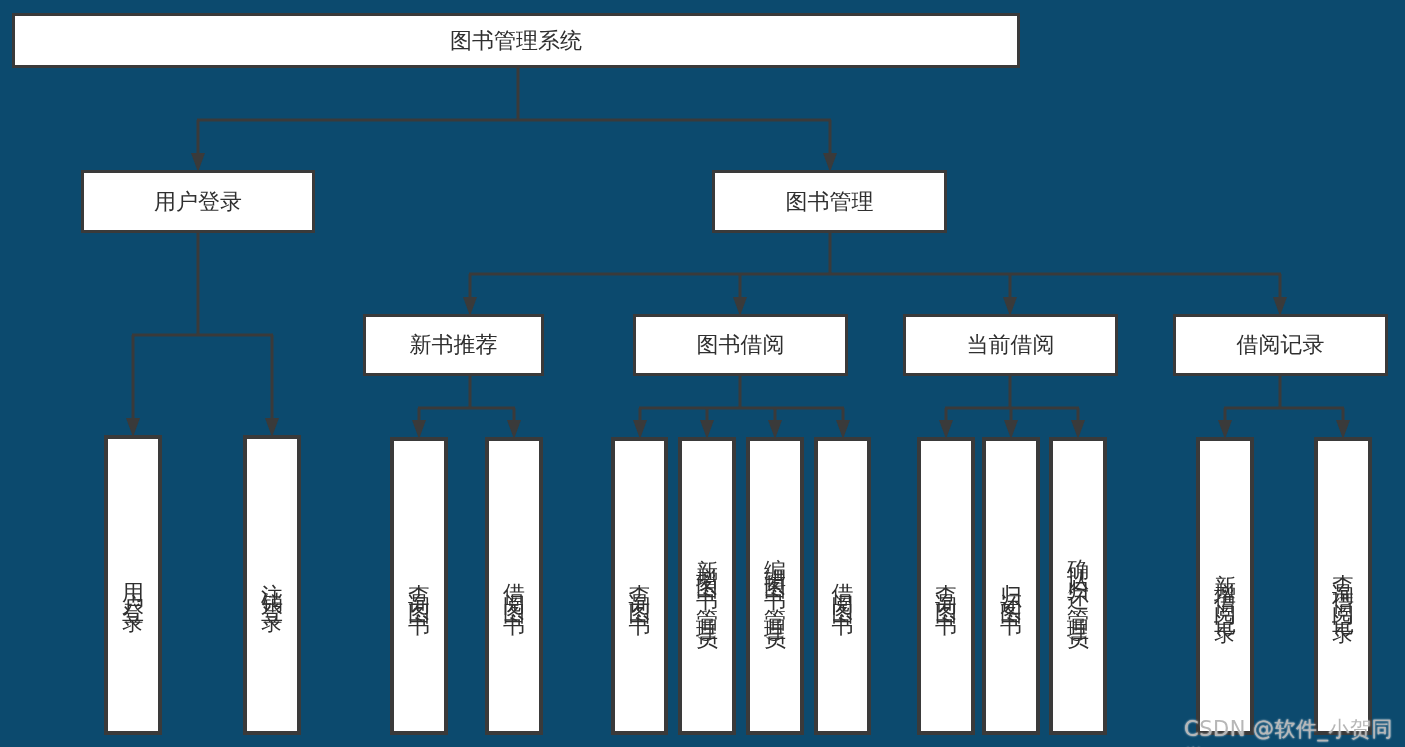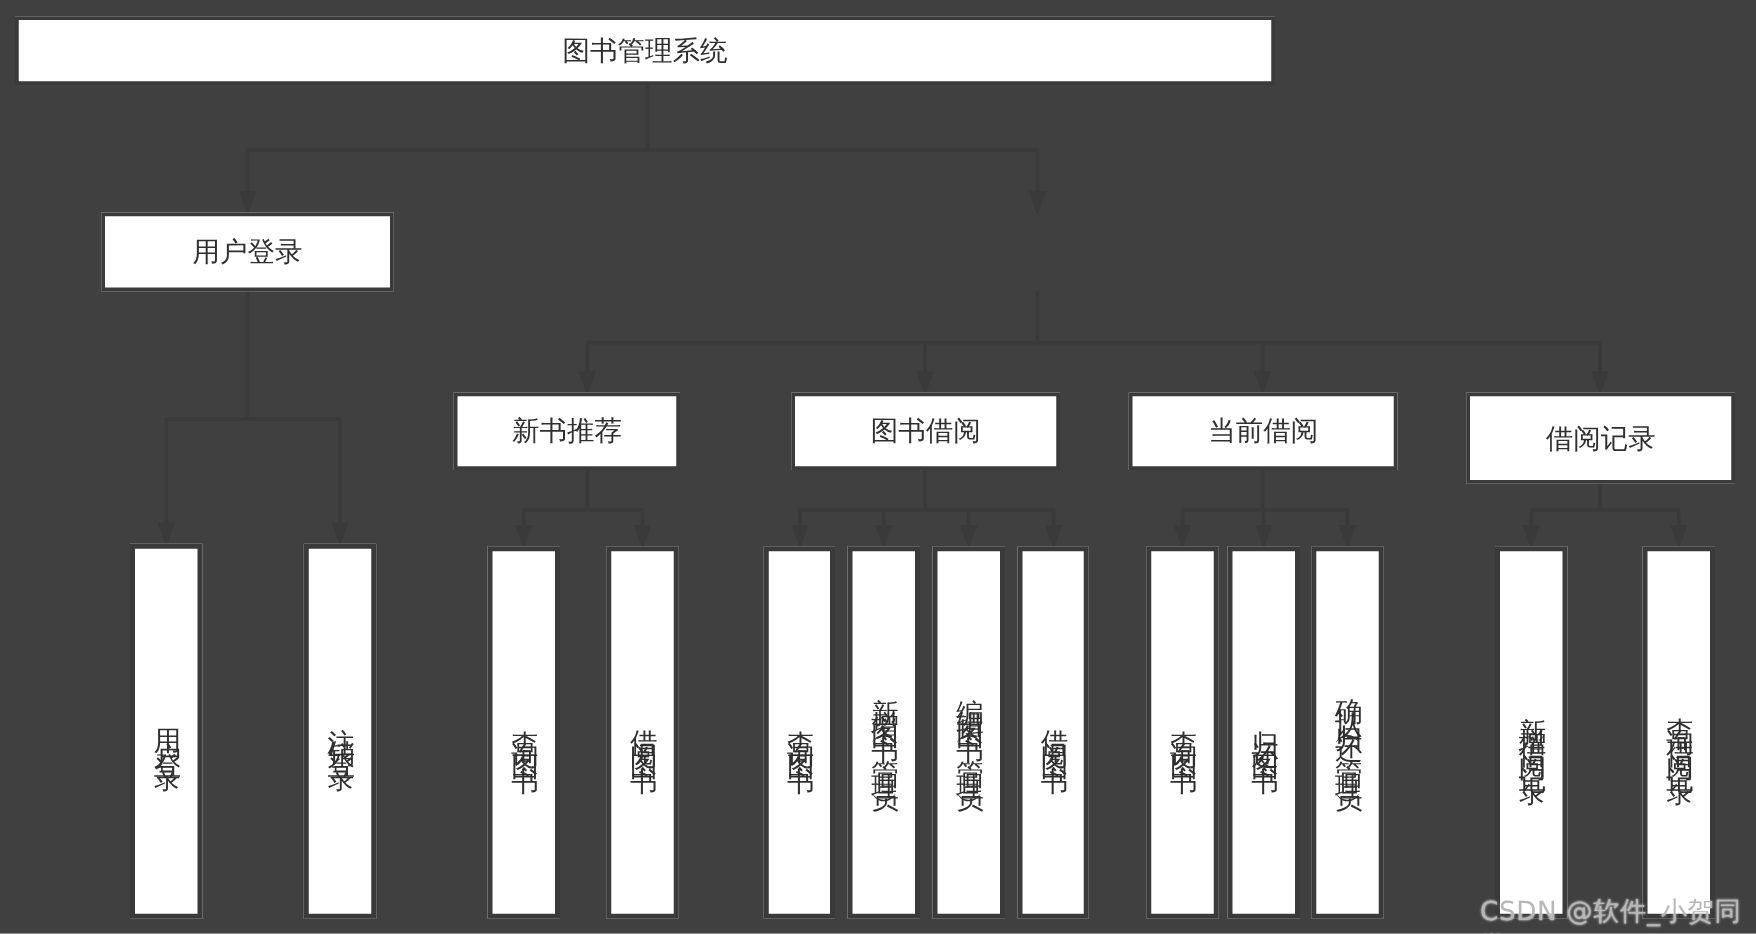--- a/index.html
+++ b/index.html
@@ -1,17 +1,17 @@
 <!DOCTYPE html>
 <html><head>
 <meta charset="utf-8">
 <style>
   html,body{margin:0;padding:0;background:#ffffff;}
   .stage{
-    position:relative;width:1405px;height:747px;background:#404040;overflow:hidden;
+    position:relative;width:1405px;height:747px;background:#0c4a6e;overflow:hidden;
     font-family:"DejaVu Sans", sans-serif;
   }
   .wires{position:absolute;left:0;top:0;z-index:1;}
   .box{
     position:absolute;box-sizing:border-box;background:#ffffff;
     border:3px solid #3a3a3a;display:flex;align-items:center;justify-content:center;
     color:#2f2f2f;font-size:22px;z-index:2;white-space:nowrap;
   }
   .leaf{border-width:4px;}
   .vtext{
@@ -69,31 +69,34 @@
     </g>
   </svg>
 
   <div class="box" style="left:12px;top:13px;width:1008px;height:55px">
     <span>图书管理系统</span>
   </div>
 
   <div class="box" style="left:81px;top:170px;width:234px;height:63px">
     <span>用户登录</span>
   </div>
+  <div class="box" style="left:712px;top:170px;width:235px;height:63px">
+    <span>图书管理</span>
+  </div>
 
   <div class="box" style="left:363px;top:314px;width:181px;height:62px">
     <span>新书推荐</span>
   </div>
   <div class="box" style="left:903px;top:314px;width:215px;height:62px">
     <span>当前借阅</span>
   </div>
   <div class="box" style="left:633px;top:314px;width:215px;height:62px">
     <span>图书借阅</span>
   </div>
-  <div class="box" style="left:1173px;top:314px;width:215px;height:73px">
+  <div class="box" style="left:1173px;top:314px;width:215px;height:62px">
     <span>借阅记录</span>
   </div>
 
   <div class="box leaf" style="left:104px;top:435px;width:58px;height:300px">
     <span class="vtext">用户登录</span>
   </div>
   <div class="box leaf" style="left:243px;top:435px;width:58px;height:300px">
     <span class="vtext">注销登录</span>
   </div>
 

